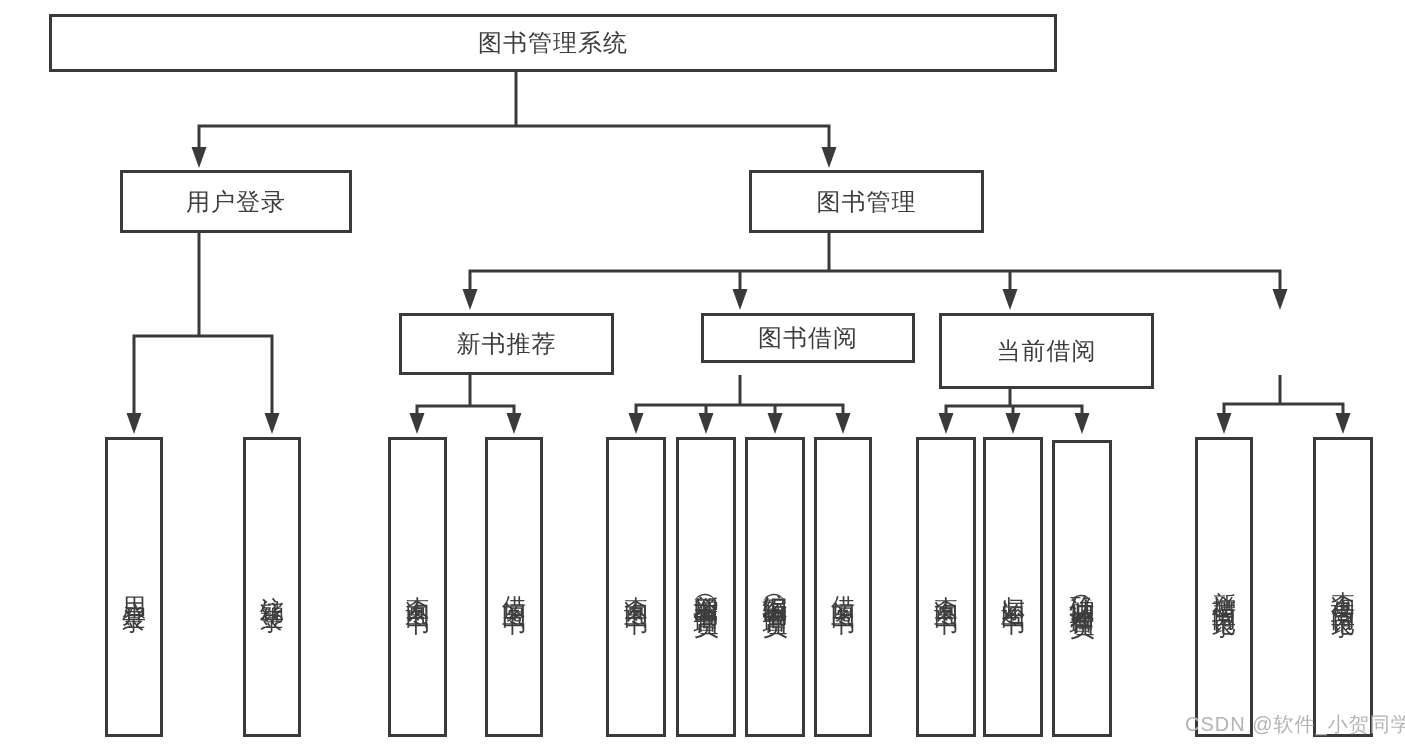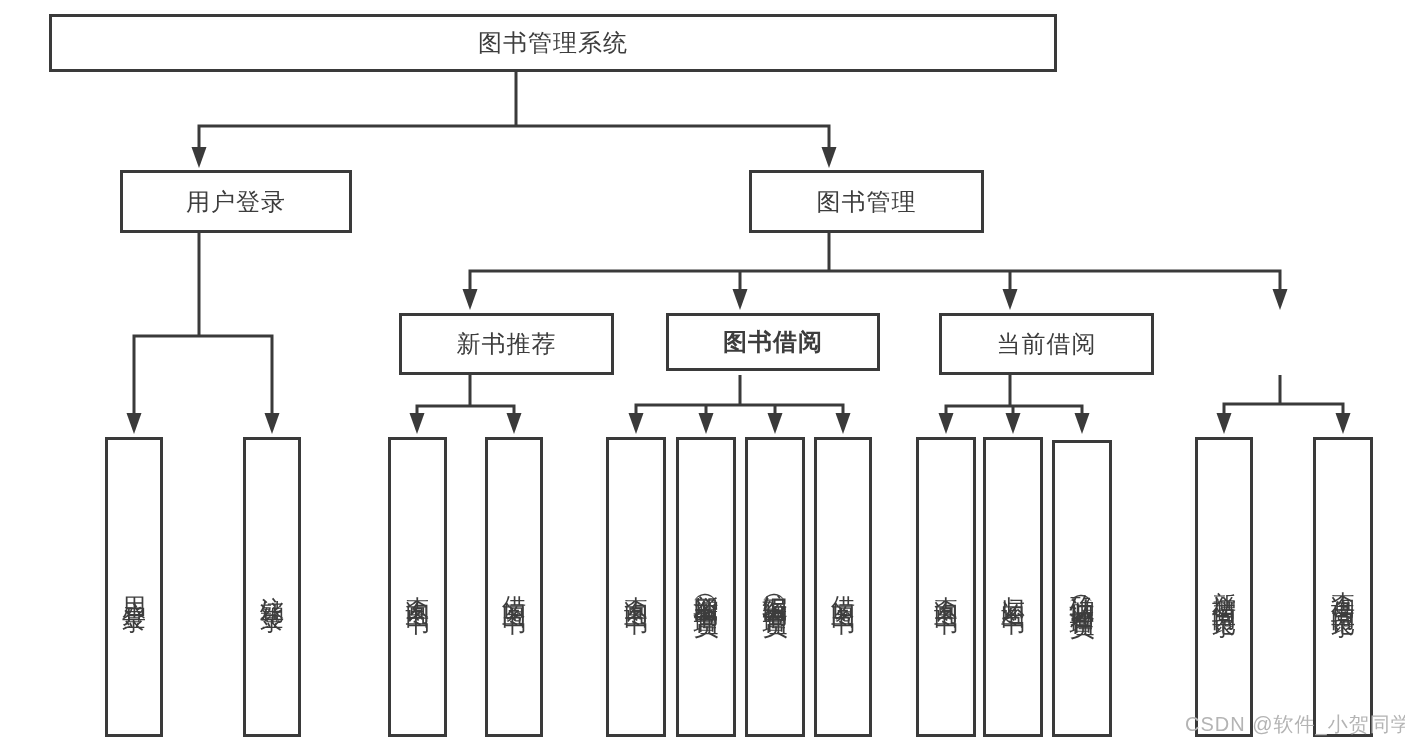--- a/index.html
+++ b/index.html
@@ -74,22 +74,22 @@
       <polygon points="1335.5,413 1350.5,413 1343,434"></polygon>
     </g>
   </svg>
 
   <div class="node h" style="left:12px; top:14px; width:1008px; height:58px;">图书管理系统</div>
 
   <div class="node h" style="left:83px; top:170px; width:232px; height:63px;">用户登录</div>
   <div class="node h" style="left:362px; top:313px; width:215px; height:62px;">新书推荐</div>
 
   <div class="node h" style="left:712px; top:170px; width:235px; height:63px;">图书管理</div>
-  <div class="node h" style="left:629px; top:313px; width:214px; height:58px;font-weight:bold;">图书借阅</div>
-  <div class="node h" style="left:902px; top:313px; width:215px; height:62px;">当前借阅</div>
+  <div class="node h" style="left:664px; top:313px; width:214px; height:50px;">图书借阅</div>
+  <div class="node h" style="left:902px; top:313px; width:215px; height:76px;">当前借阅</div>
 
   <div class="node v" style="left:105px; top:437px; width:58px; height:300px;">用户登录</div>
   <div class="node v" style="left:243px; top:437px; width:58px; height:300px;">注销登录</div>
 
   <div class="node v" style="left:388px; top:437px; width:59px; height:300px;">查询图书</div>
   <div class="node v" style="left:485px; top:437px; width:58px; height:300px;">借阅图书</div>
 
   <div class="node v" style="left:606px; top:437px; width:60px; height:300px;">查询图书</div>
   <div class="node v long" style="left:676px; top:437px; width:60px; height:300px;">新增图书（管理员）</div>
   <div class="node v long" style="left:745px; top:437px; width:60px; height:300px;">编辑图书（管理员）</div>

